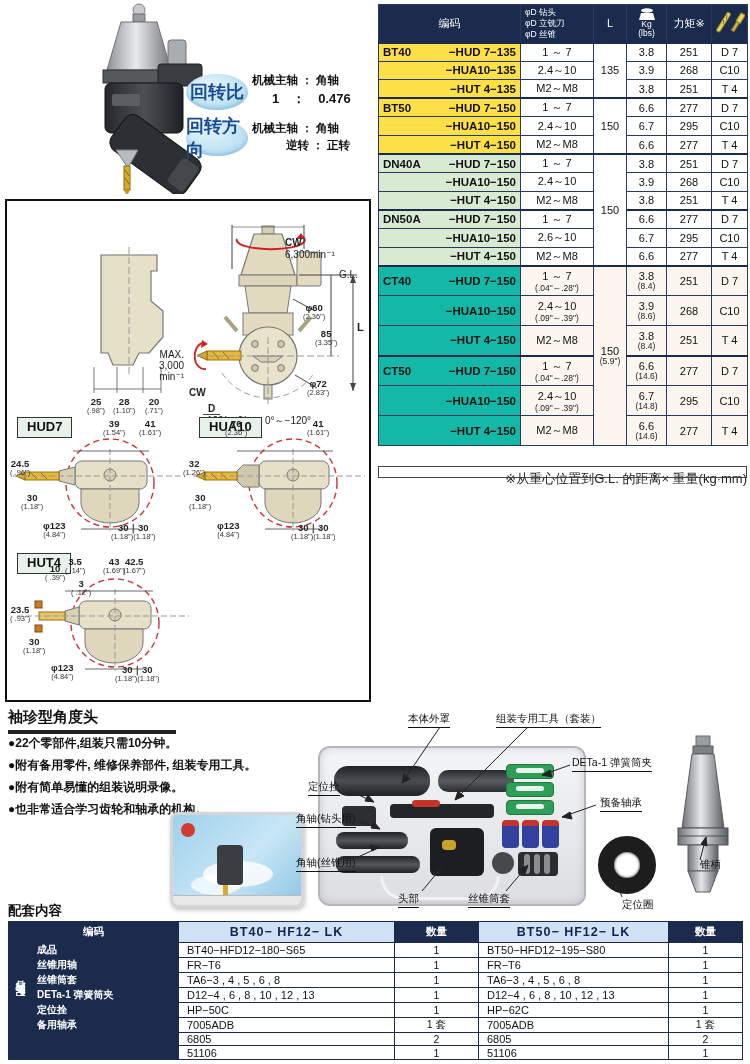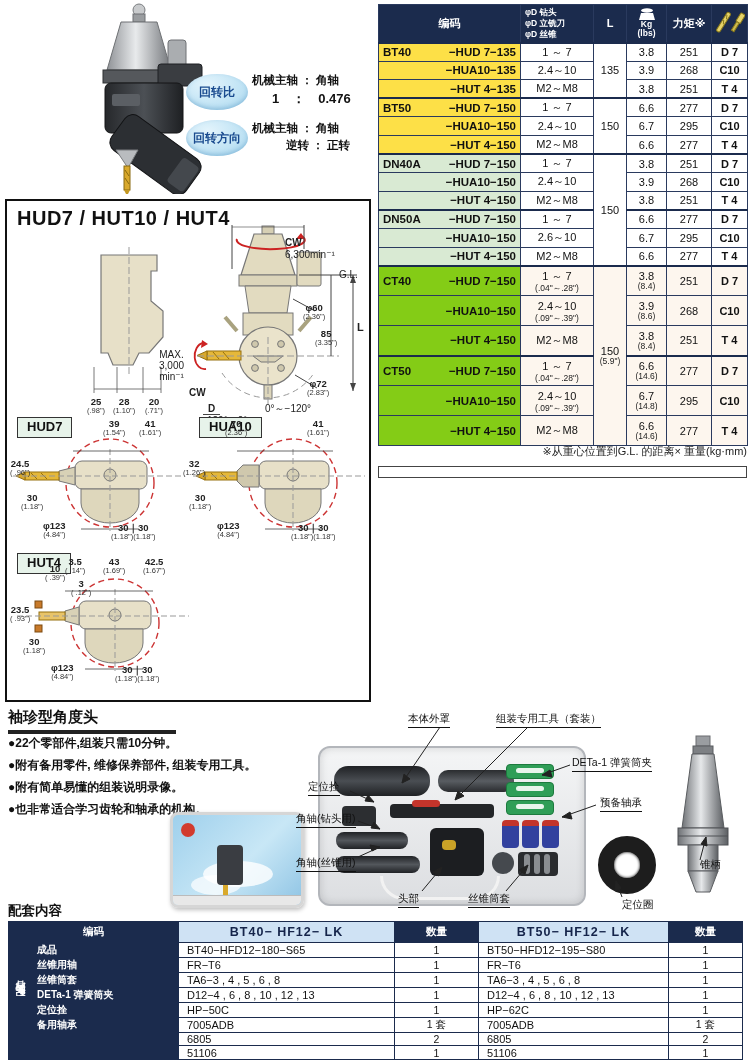--- a/index.html
+++ b/index.html
@@ -3,42 +3,42 @@
 <meta charset="utf-8">
 <style>
 *{margin:0;padding:0;box-sizing:border-box}
 html,body{width:750px;height:1064px}
 body{position:relative;font-family:"Liberation Sans","DejaVu Sans",sans-serif;background:#fff;color:#111;overflow:hidden}
 .abs{position:absolute}
 .lbl{position:absolute;font-size:10px;line-height:1.1;white-space:nowrap;color:#222}
 .dim{position:absolute;text-align:center;line-height:1.1;font-size:9.5px;color:#222;white-space:nowrap;font-weight:bold}
 .dim .s{display:block;font-size:7.5px;font-weight:normal;color:#333}
 
-.badge{position:absolute;width:62px;height:36px;border-radius:50%;background:radial-gradient(ellipse at 35% 30%,#e3f4fc,#a9d8ef);display:flex;align-items:center;justify-content:center;font-weight:bold;font-size:12px;color:#1a4b8f;box-shadow:inset 0 -2px 4px rgba(60,130,180,.35)}
+.badge{position:absolute;width:62px;height:36px;border-radius:50%;background:radial-gradient(ellipse at 35% 30%,#e3f4fc,#a9d8ef);display:flex;align-items:center;justify-content:center;font-weight:bold;font-size:18px;color:#1a4b8f;box-shadow:inset 0 -2px 4px rgba(60,130,180,.35)}
 .badge-text{position:absolute;font-size:11.5px;font-weight:bold;color:#111;line-height:1.5;white-space:nowrap}
 
 #spec-table{position:absolute;left:378px;top:4px;width:369px;border-collapse:collapse;table-layout:fixed;font-size:11px}
 #spec-table th,#spec-table td{border:1px solid #2a3a5e;text-align:center;vertical-align:middle;padding:0 2px;overflow:hidden}
-#spec-table thead th{background:#1b2b4d;color:#fff;font-weight:bold;height:38px}
+#spec-table thead th{background:#1b2b4d;color:#fff;font-weight:normal;height:38px}
 #spec-table thead .dcol span{display:block;font-size:8.5px;line-height:1.25;text-align:left;padding-left:2px}
 #spec-table thead .kgh span{display:block;font-size:8.5px;line-height:1.1}
 #spec-table tbody tr{height:18.6px}
 #spec-table tbody tr.tall{height:30px}
 #spec-table td{background:#fff}
 #spec-table .gb td.code{background:#fde047}
 #spec-table .gg td.code{background:#d9ead3}
 #spec-table .gt td.code{background:#f3dcc0}
 #spec-table .gt td{background:#fdf6ee}
-#spec-table .gt td.code{background:#84cc16}
+#spec-table .gt td.code{background:#14b8a6}
 #spec-table tr.gs td{border-top:2px solid #1b2b4d}
 #spec-table td.code{font-weight:bold;font-size:11.5px;padding:0 4px}
 #spec-table td.code .cw{display:flex;justify-content:space-between}
 #spec-table .sub{display:block;font-size:8.5px;line-height:1.05;color:#222}
-#spec-table td.tl{font-weight:bold}
-#footnote{position:absolute;left:378px;top:444px;width:369px;text-align:right;font-size:11px;color:#222}
+#spec-table td.tl{font-weight:normal}
+#footnote{position:absolute;left:378px;top:470px;width:369px;text-align:right;font-size:13px;color:#222}
 
 #notes{position:absolute;left:378px;top:466px;width:369px;border:1px solid #444;padding:5px 7px;font-size:10.2px;line-height:1.62;color:#111}
 
 #draw-box{position:absolute;left:5px;top:199px;width:366px;height:503px;border:2px solid #111;background:#fff}
 #draw-title{position:absolute;left:10px;top:6px;font-size:20px;font-weight:bold;letter-spacing:.5px}
 .tag{position:absolute;border:1.5px solid #333;background:#e7f3ea;font-weight:bold;font-size:13px;padding:0 9px;line-height:1.45}
 
 #pocket-title{position:absolute;left:8px;top:708px;font-size:15px;font-weight:bold;border-bottom:4px solid #222;padding-bottom:3px;width:168px}
 .bullet{position:absolute;left:8px;font-size:12px;font-weight:bold;color:#111;white-space:nowrap}
 .kit-label{position:absolute;font-size:10.5px;color:#111;white-space:nowrap}
@@ -377,21 +377,20 @@
         <td class="tl">T 4</td>
       </tr>
   </tbody>
 </table>
 <div id="footnote">※从重心位置到G.L. 的距离× 重量(kg·mm)</div>
 
 <div id="notes">
 </div>
 
 <div id="draw-box">
-  <div id="draw-title">HUD7 / HUT10 / HUT4</div>
 
   <svg class="abs" style="left:2px;top:24px" width="358" height="182" viewBox="0 0 358 182">
 
     <path d="M92 30 h56 v16 h-6 v30 l12 10 v26 l-14 16 h-10 l-6 12 h-20 l-5-12 h-7 v-98 z" fill="#e7e0c8" stroke="#777" stroke-width="1.2"></path>
     <line x1="120" y1="22" x2="120" y2="150" stroke="#999" stroke-dasharray="7 3"></line>
     <line x1="85" y1="142" x2="85" y2="168" stroke="#555" stroke-width=".8"></line>
     <line x1="108" y1="142" x2="108" y2="168" stroke="#555" stroke-width=".8"></line>
     <line x1="134" y1="142" x2="134" y2="168" stroke="#555" stroke-width=".8"></line>
     <line x1="152" y1="142" x2="152" y2="168" stroke="#555" stroke-width=".8"></line>
     <line x1="85" y1="164" x2="152" y2="164" stroke="#555" stroke-width=".8"></line>
@@ -438,30 +437,30 @@
     <line x1="295" y1="0" x2="295" y2="24" stroke="#444"></line>
     <line x1="223" y1="2" x2="295" y2="2" stroke="#444" stroke-width=".6"></line>
   </svg>
 
   <span class="lbl" style="left:278px;top:36px;font-weight:bold">CW</span>
   <span class="lbl" style="left:278px;top:48px">6,300min⁻¹</span>
   <span class="lbl" style="left:332px;top:68px">G.L.</span>
   <div class="dim" style="left:296px;top:102px"><span>φ60</span><span class="s">(2.36")</span></div>
   <div class="dim" style="left:308px;top:128px"><span>85</span><span class="s">(3.35")</span></div>
   <span class="lbl" style="left:350px;top:120px;font-weight:bold;font-size:11px">L</span>
-  <div class="lbl" style="left:152px;top:148px;text-align:center">
+  <div class="lbl" style="left:152px;top:148px;text-align:right">
     <div>MAX.</div>
     <div>3,000</div>
     <div>min⁻¹</div>
   </div>
   <span class="lbl" style="left:182px;top:186px;font-weight:bold">CW</span>
   <span class="lbl" style="left:196px;top:202px;font-weight:bold;border-bottom:1px solid #444;padding:0 5px">D</span>
   <div class="dim" style="left:300px;top:178px"><span>φ72</span><span class="s">(2.83")</span></div>
   <span class="lbl" style="left:200px;top:214px">120°～0°</span>
-  <span class="lbl" style="left:258px;top:202px">0°～−120°</span>
+  <span class="lbl" style="left:258px;top:214px">0°～−120°</span>
   <div class="dim" style="left:80px;top:196px"><span>25</span><span class="s">(.98")</span></div>
   <div class="dim" style="left:106px;top:196px"><span>28</span><span class="s">(1.10")</span></div>
   <div class="dim" style="left:138px;top:196px"><span>20</span><span class="s">(.71")</span></div>
 
   <span class="tag" style="left:10px;top:216px">HUD7</span>
   <svg class="abs" style="left:6px;top:234px" width="172" height="100" viewBox="0 0 172 100">
     <circle cx="97" cy="48" r="44" fill="none" stroke="#cc3333" stroke-width="1.4" stroke-dasharray="6 4"></circle>
     <rect x="62" y="26" width="72" height="28" rx="7" fill="#e7e0c8" stroke="#777"></rect>
     <circle cx="97" cy="40" r="6" fill="#d8d1b6" stroke="#777"></circle>
     <polygon points="62,32 46,36 46,46 62,50" fill="#d8d1b6" stroke="#777"></polygon>
@@ -515,21 +514,21 @@
     <rect x="18" y="26" width="7" height="7" fill="#c87a2a" stroke="#7c4a10"></rect>
     <rect x="18" y="50" width="7" height="7" fill="#c87a2a" stroke="#7c4a10"></rect>
     <path d="M68 54 h58 v14 a29 20 0 0 1 -58 0 z" fill="#ded7bc" stroke="#777"></path>
     <line x1="98" y1="14" x2="98" y2="96" stroke="#999" stroke-dasharray="6 3"></line>
     <line x1="0" y1="41" x2="172" y2="41" stroke="#999" stroke-dasharray="6 3"></line>
     <line x1="48" y1="16" x2="136" y2="16" stroke="#444" stroke-width=".8"></line>
     <line x1="68" y1="94" x2="126" y2="94" stroke="#444" stroke-width=".8"></line>
   </svg>
   <div class="dim" style="left:58px;top:356px"><span>3.5</span><span class="s">( .14")</span></div>
   <div class="dim" style="left:96px;top:356px"><span>43</span><span class="s">(1.69")</span></div>
-  <div class="dim" style="left:136px;top:356px"><span>42.5</span><span class="s">(1.67")</span></div>
+  <div class="dim" style="left:116px;top:356px"><span>42.5</span><span class="s">(1.67")</span></div>
   <div class="dim" style="left:38px;top:363px"><span>10</span><span class="s">( .39")</span></div>
   <div class="dim" style="left:64px;top:378px"><span>3</span><span class="s">( .12")</span></div>
   <div class="dim" style="left:3px;top:404px"><span>23.5</span><span class="s">( .93")</span></div>
   <div class="dim" style="left:16px;top:436px"><span>30</span><span class="s">(1.18")</span></div>
   <div class="dim" style="left:44px;top:462px"><span>φ123</span><span class="s">(4.84")</span></div>
   <div class="dim" style="left:108px;top:464px"><span>30｜30</span><span class="s">(1.18")(1.18")</span></div>
 </div>
 
 <div id="pocket-title">袖珍型角度头</div>
 <div class="bullet" style="top:735px">●22个零部件,组装只需10分钟。</div>

